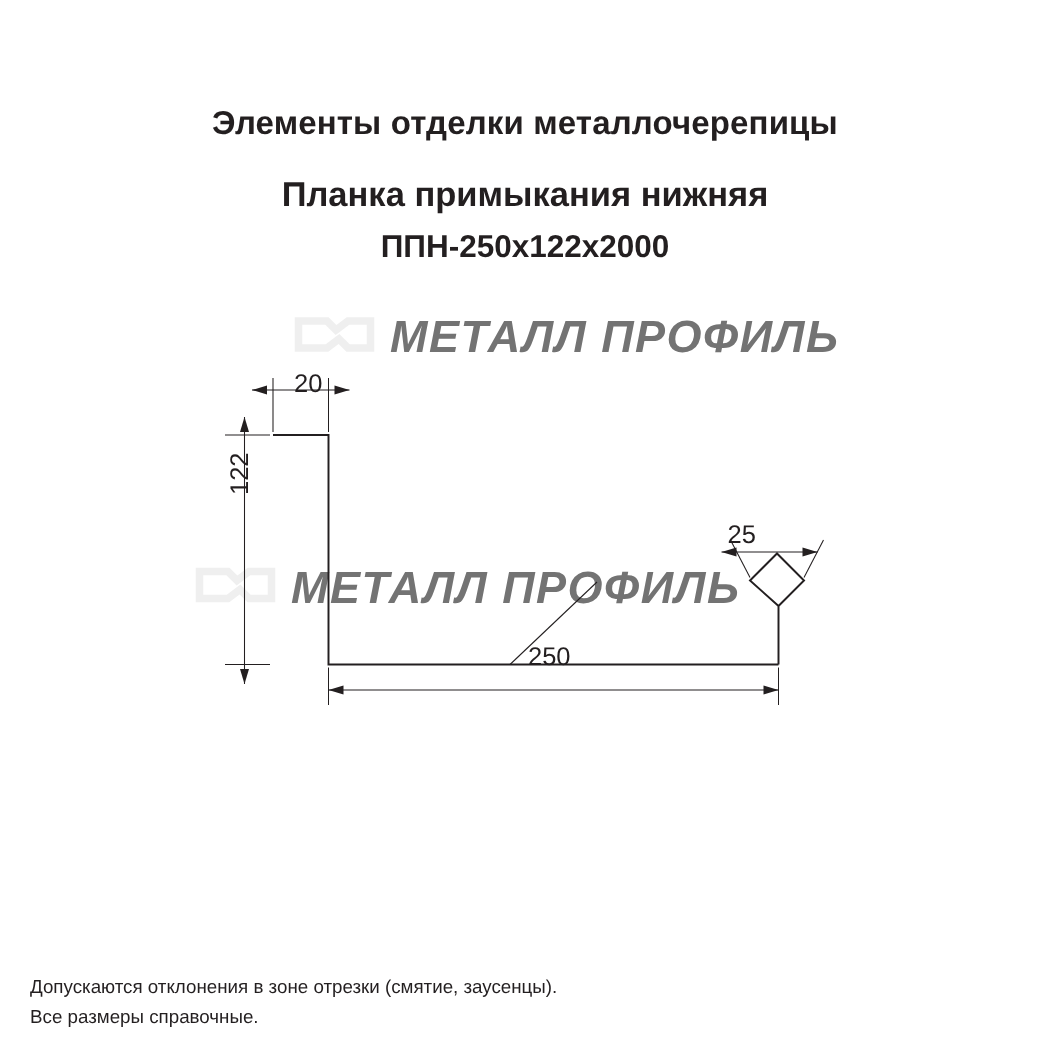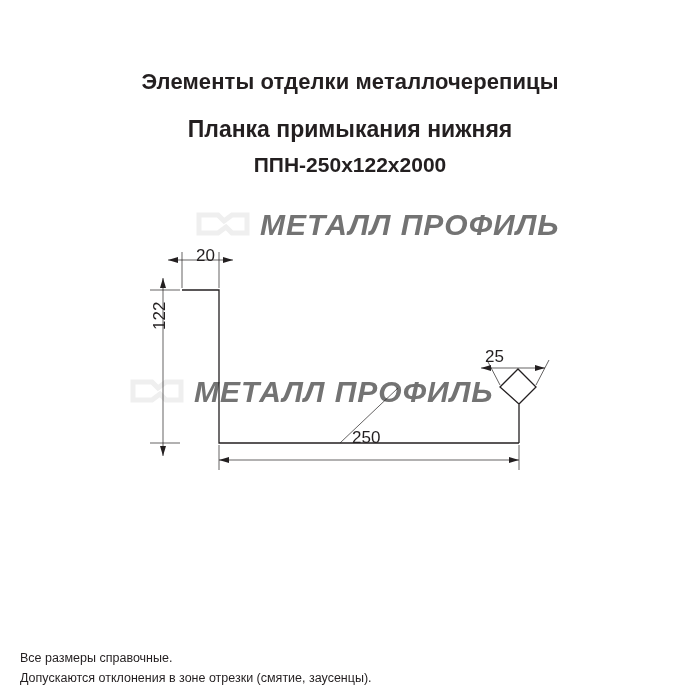--- a/index.html
+++ b/index.html
@@ -182,17 +182,17 @@
       </g>
     </svg>
   </div>
 
   <div class="dim-label lbl-20">20</div>
   <div class="dim-label lbl-122">122</div>
   <div class="dim-label lbl-250">250</div>
   <div class="dim-label lbl-25">25</div>
 
   <div class="footnotes">
+    <div>Допускаются отклонения в зоне отрезки (смятие, заусенцы).</div>
     <div>Все размеры справочные.</div>
-    <div>Допускаются отклонения в зоне отрезки (смятие, заусенцы).</div>
   </div>
 
 </div>
 
 </body></html>

